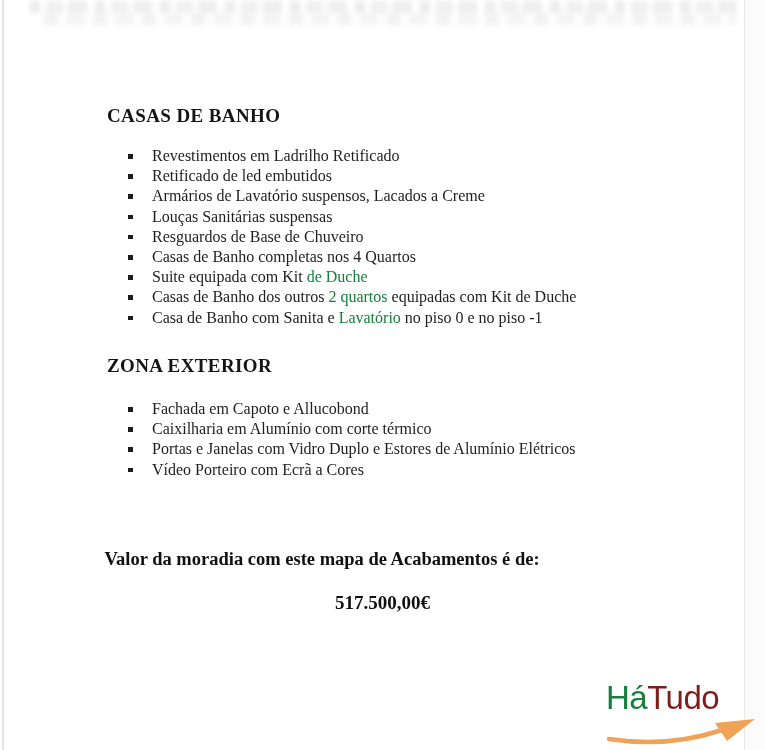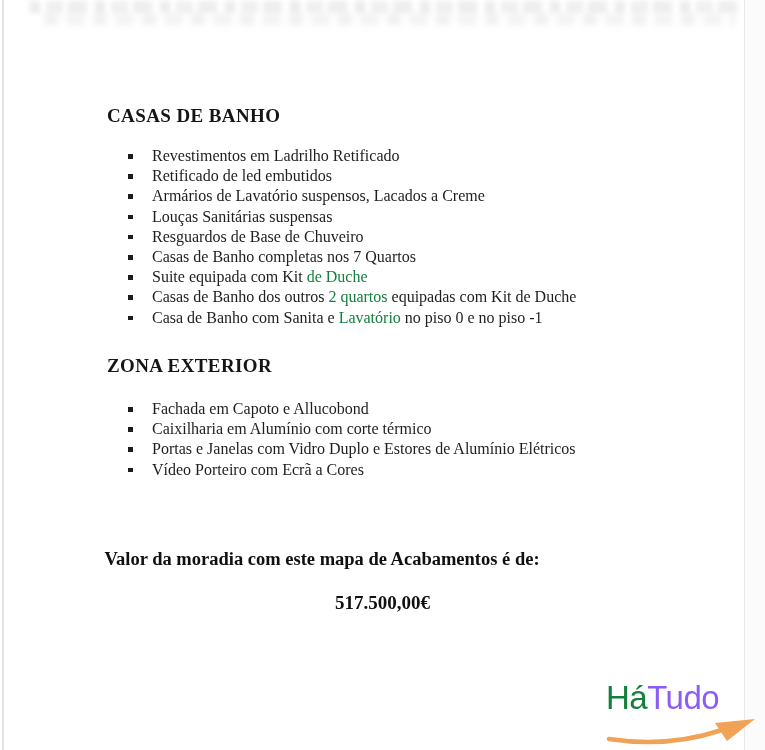--- a/index.html
+++ b/index.html
@@ -71,42 +71,42 @@
   <div class="top-band2"></div>
 
   <h2 class="section-heading" id="heading-banho">CASAS DE BANHO</h2>
 
   <ul class="spec-list" id="list-banho">
       <li><span>Revestimentos em Ladrilho Retificado</span></li>
       <li><span>Retificado de led embutidos</span></li>
       <li><span>Armários de Lavatório suspensos, Lacados a Creme</span></li>
       <li><span>Louças Sanitárias suspensas</span></li>
       <li><span>Resguardos de Base de Chuveiro</span></li>
-      <li><span>Casas de Banho completas nos 7 Quartos</span></li>
+      <li><span>Casas de Banho completas nos 4 Quartos</span></li>
       <li><span>Suite equipada com Kit </span><span class="light">de Duche</span></li>
       <li><span>Casas de Banho dos outros </span><span class="light">2 quartos</span><span> equipadas com Kit de Duche</span></li>
       <li><span>Casa de Banho com Sanita e </span><span class="light">Lavatório</span><span> no piso 0 e no piso -1</span></li>
     </ul>
 
   <h2 class="section-heading" id="heading-exterior">ZONA EXTERIOR</h2>
 
   <ul class="spec-list" id="list-exterior">
       <li><span>Fachada em Capoto e Allucobond</span></li>
       <li><span>Caixilharia em Alumínio com corte térmico</span></li>
       <li><span>Portas e Janelas com Vidro Duplo e Estores de Alumínio Elétricos</span></li>
       <li><span>Vídeo Porteiro com Ecrã a Cores</span></li>
     </ul>
 
   <p class="valor-line">Valor da moradia com este mapa de Acabamentos é de:</p>
 
   <p class="price-line">517.500,00€</p>
 
   <div class="logo">
     <div class="logo-text">
-      <span style="color: #15803d;">Há</span><span style="color: #8b5cf6;">Tudo</span>
+      <span style="color: #15803d;">Há</span><span style="color: #7f1d1d;">Tudo</span>
     </div>
     <svg class="logo-swoosh" viewBox="0 0 154 28" style="color: rgb(240, 162, 87);">
       <path d="M3,21 Q62,30 116,12" fill="none" stroke="currentColor" stroke-width="4.5" stroke-linecap="round"></path>
       <polygon points="109,5 149,1 121,23" fill="currentColor"></polygon>
     </svg>
   </div>
 
 </div>
 
 </body></html>

